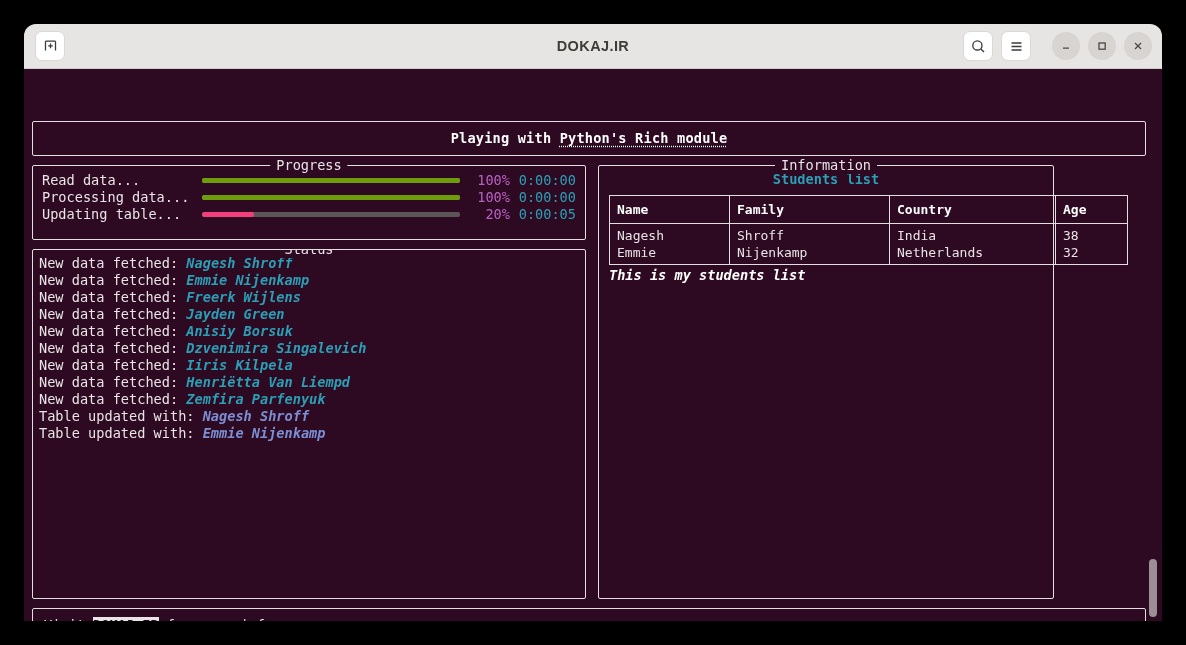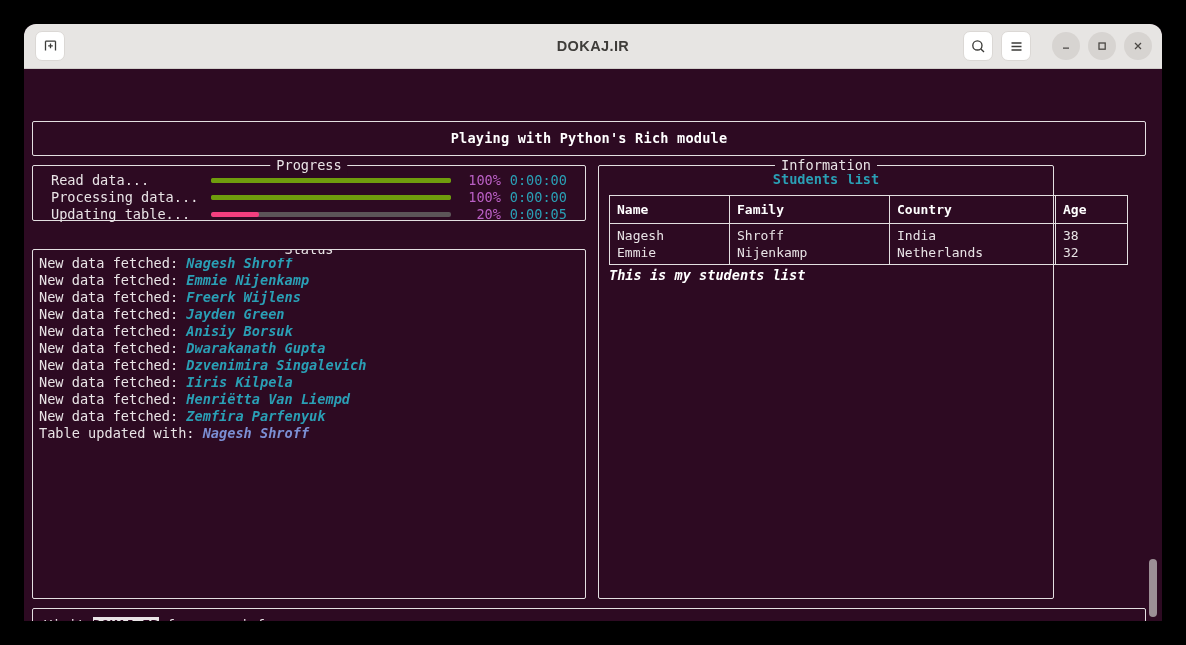--- a/index.html
+++ b/index.html
@@ -104,29 +104,30 @@
     width: 1114px; height: 35px;
     display: flex; align-items: center; justify-content: center;
   }
   #header-text {
     font-weight: bold;
     font-size: 13.6px;
     color: #ffffff;
     letter-spacing: 0.2px;
   }
   #header-text .uline {
+    text-decoration: underline;
     text-decoration-style: dotted;
     text-underline-offset: 3px;
   }
 
   
   #progress-panel {
     left: 8px; top: 96px;
-    width: 554px; height: 56px;
-    padding: 6px 18px;
+    width: 554px; height: 75px;
+    padding: 6px 9px;
   }
   .prow {
     display: flex;
     align-items: center;
     height: 17px;
     white-space: pre;
     font-size: 13.6px;
   }
   .prow .plabel {
     width: 160px;
@@ -353,26 +354,26 @@
     </div>
 
     <div class="panel" id="status-panel">
       <div class="ptitle">Status</div>
       <div id="status-lines">
           <div class="sline fetched"><span>New data fetched: </span><span class="nm">Nagesh Shroff</span></div>
           <div class="sline fetched"><span>New data fetched: </span><span class="nm">Emmie Nijenkamp</span></div>
           <div class="sline fetched"><span>New data fetched: </span><span class="nm">Freerk Wijlens</span></div>
           <div class="sline fetched"><span>New data fetched: </span><span class="nm">Jayden Green</span></div>
           <div class="sline fetched"><span>New data fetched: </span><span class="nm">Anisiy Borsuk</span></div>
-          <div class="sline fetched"><span>New data fetched: </span><span class="nm">Dwarakanath Gupta</span></div>
           <div class="sline fetched"><span>New data fetched: </span><span class="nm">Dzvenimira Singalevich</span></div>
           <div class="sline fetched"><span>New data fetched: </span><span class="nm">Iiris Kilpela</span></div>
           <div class="sline fetched"><span>New data fetched: </span><span class="nm">Henriëtta Van Liempd</span></div>
           <div class="sline fetched"><span>New data fetched: </span><span class="nm">Zemfira Parfenyuk</span></div>
           <div class="sline updated"><span>Table updated with: </span><span class="nm">Nagesh Shroff</span></div>
+          <div class="sline updated"><span>Table updated with: </span><span class="nm">Emmie Nijenkamp</span></div>
         </div>
     </div>
 
     <div class="panel" id="info-panel">
       <div class="ptitle">Information</div>
       <div id="students-title">Students list</div>
       <table id="students-table">
         <colgroup>
           <col style="width:120px">
             <col style="width:160px">

